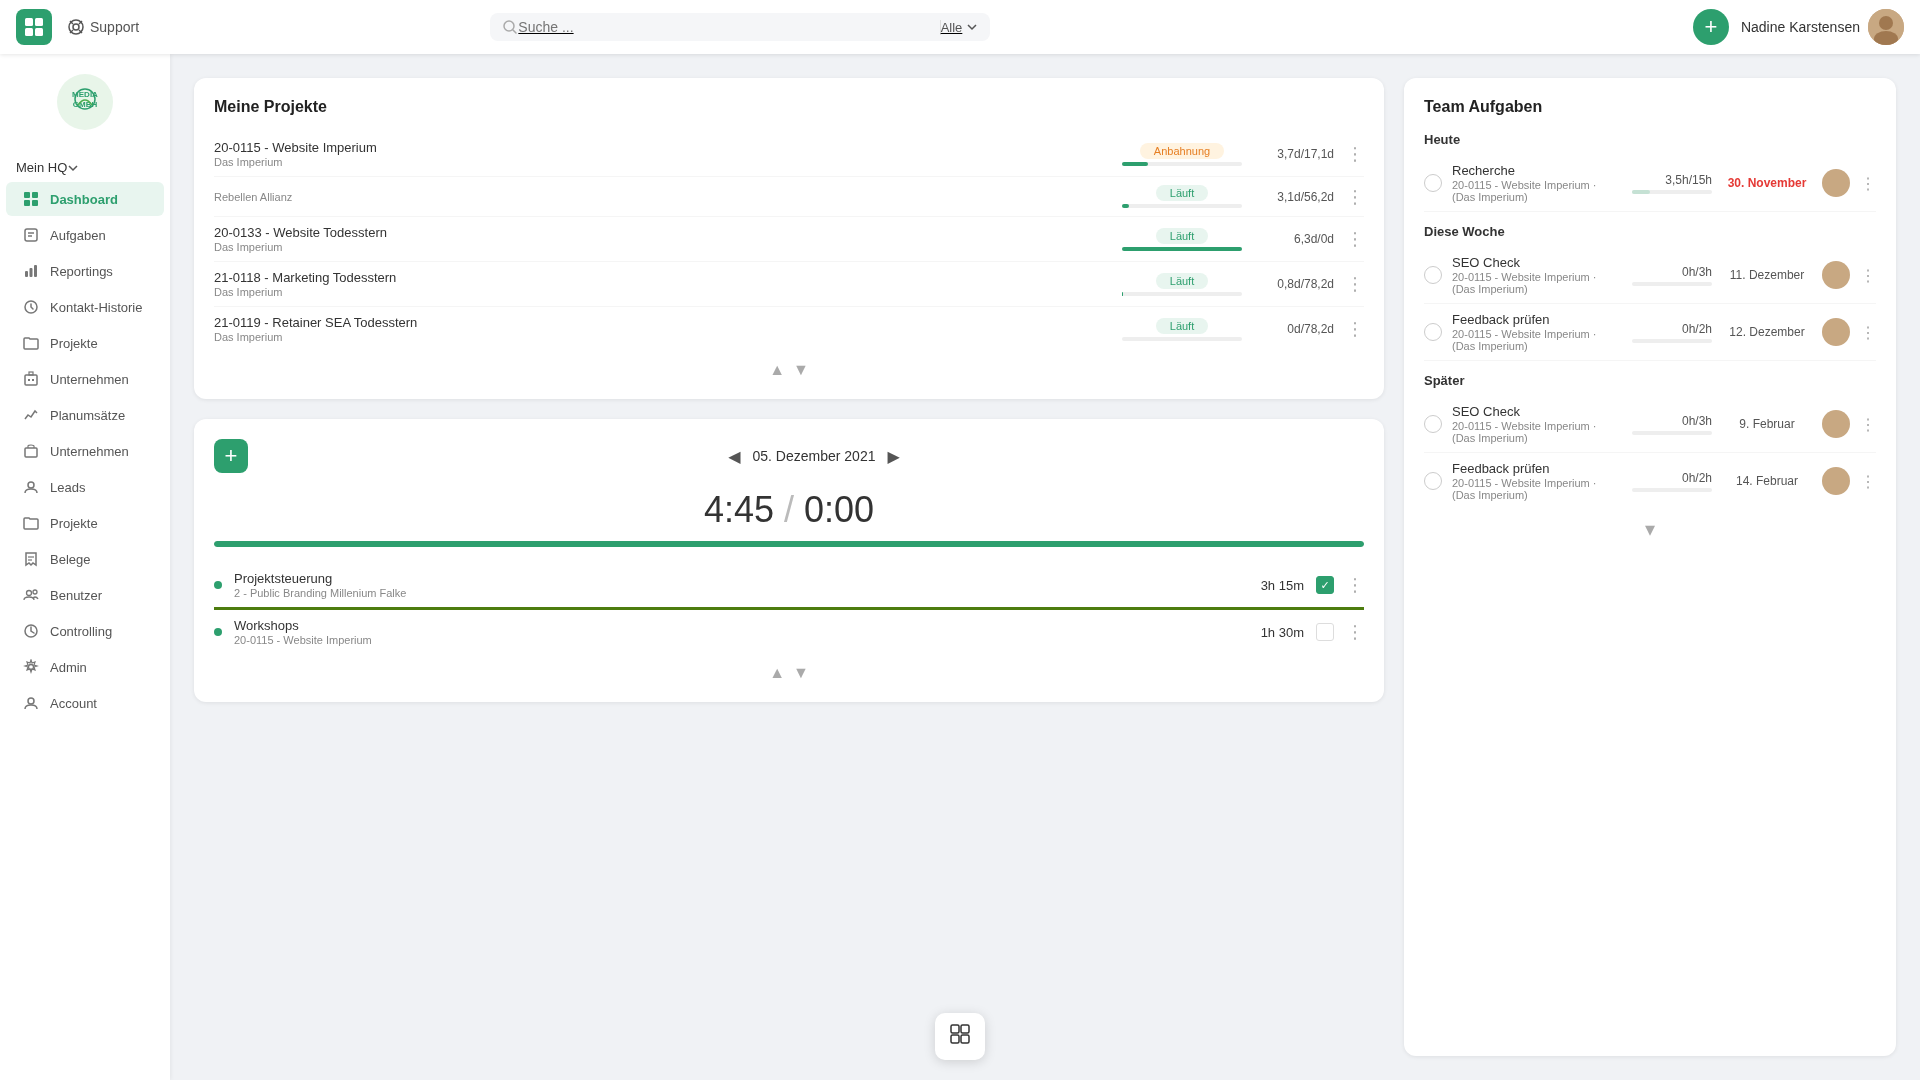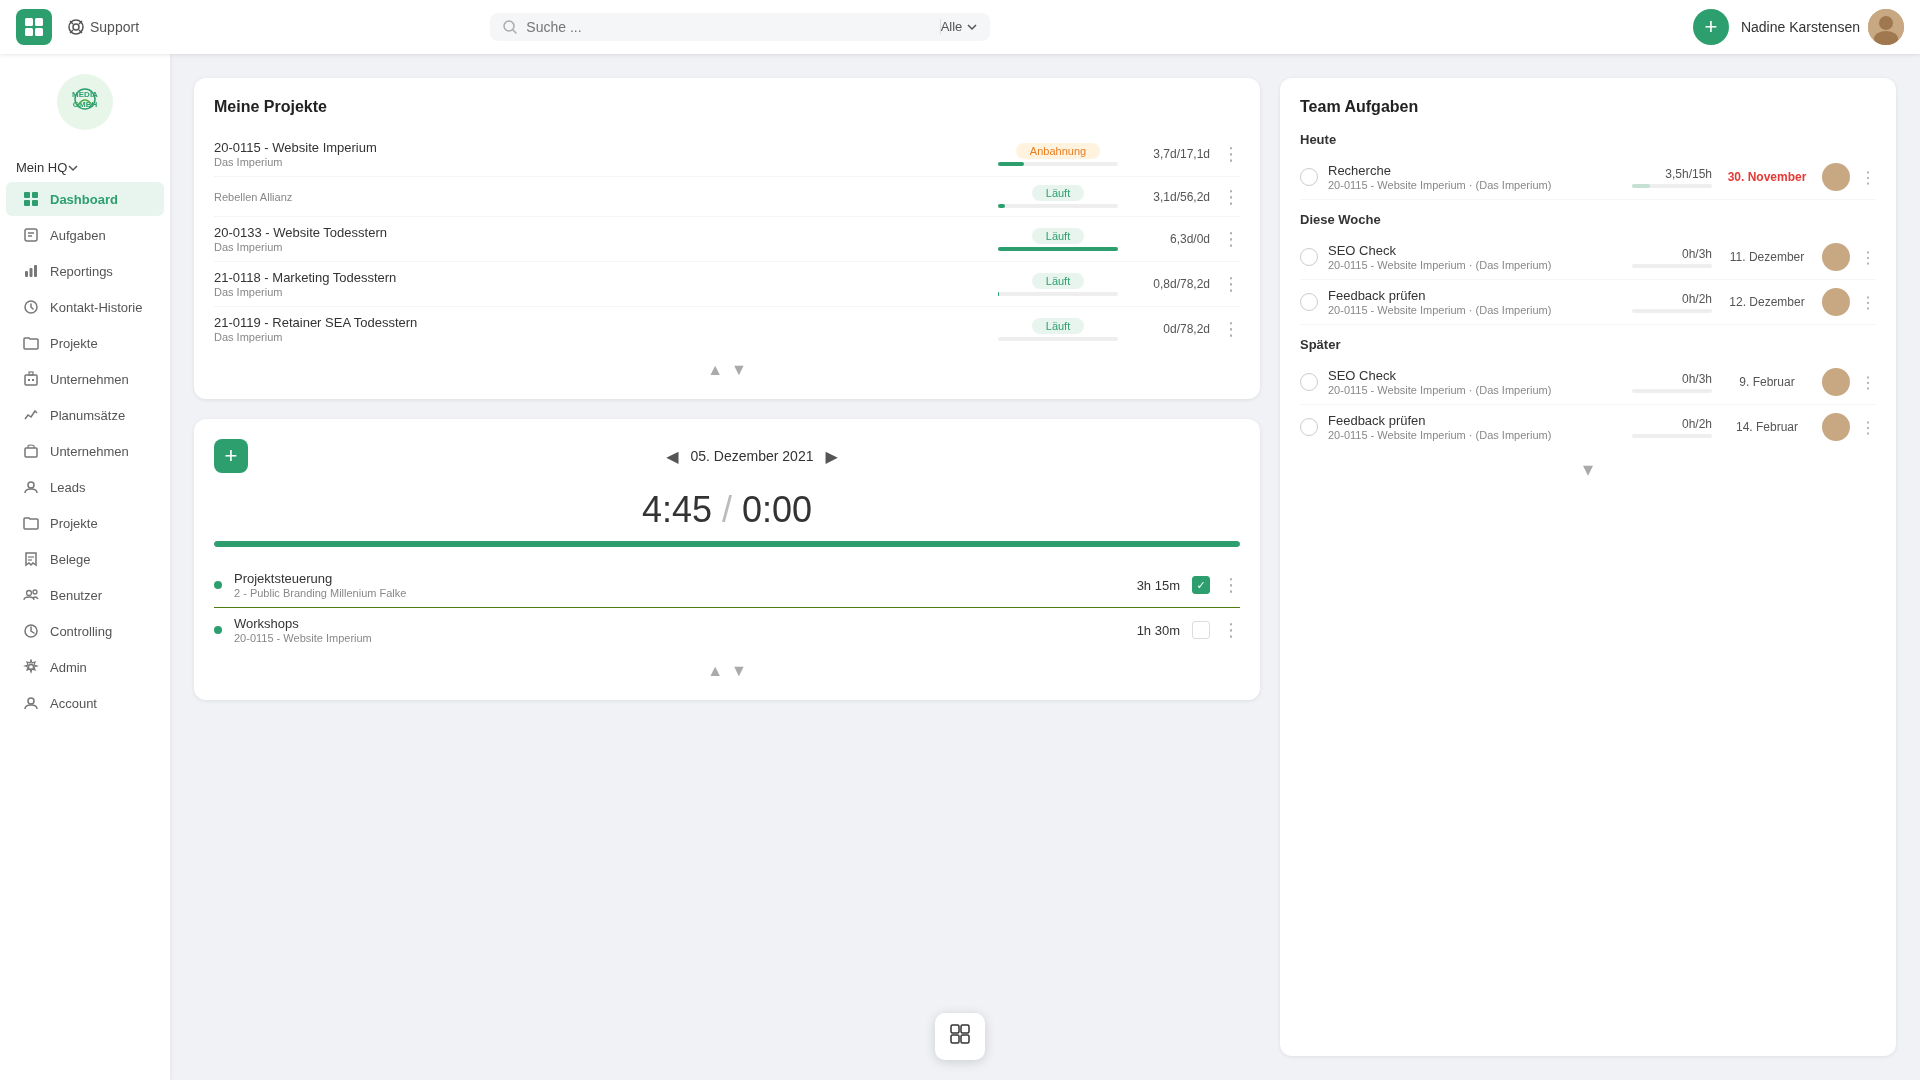--- a/index.html
+++ b/index.html
@@ -11,22 +11,22 @@
       background: #fff; display: flex; align-items: center; padding: 0 16px;
       box-shadow: 0 1px 4px rgba(0,0,0,0.1); z-index: 100;
     }
     .top-nav-logo {
       width: 36px; height: 36px; background: #2d9f6e; border-radius: 8px;
       display: flex; align-items: center; justify-content: center; color: #fff; font-weight: bold; font-size: 14px;
     }
     .top-nav-support { display: flex; align-items: center; gap: 6px; margin-left: 16px; color: #555; font-size: 14px; }
     .top-nav-search {
       flex: 1; max-width: 500px; margin: 0 auto;
-      display: flex; align-items: flex-start; background: #f5f6f8; border-radius: 8px;
-      padding: 6px 12px; gap: 8px;
+      display: flex; align-items: center; background: #f5f6f8; border-radius: 8px;
+      padding: 6px 12px; gap: 0; text-decoration: underline;
     }
     .top-nav-search input {
       border: none; background: transparent; outline: none; flex: 1; font-size: 14px; color: #333;
     }
     .search-filter {
       display: flex; align-items: center; gap: 4px; color: #555; font-size: 13px;
       border-left: 1px solid #ddd; padding-left: 0;
     }
     .top-nav-right { display: flex; align-items: center; gap: 12px; margin-left: auto; }
     .add-btn {
@@ -64,21 +64,21 @@
     }
     .sidebar-item.active { background: #e8f5ef; color: #2d9f6e; font-weight: 600; }
     .sidebar-item .icon { width: 18px; height: 18px; display: flex; align-items: center; justify-content: center; }
 
     
     .main {
       margin-top: 54px; margin-left: 170px; padding: 24px;
       display: flex; gap: 20px; height: calc(1080px - 54px);
     }
     .left-col { flex: 1; display: flex; flex-direction: column; gap: 20px; }
-    .right-col { width: 616px; }
+    .right-col { width: 492px; }
 
     
     .card {
       background: #fff; border-radius: 12px; box-shadow: 0 1px 4px rgba(0,0,0,0.08);
       padding: 20px;
     }
     .card-title { font-size: 16px; font-weight: 600; color: #222; margin-bottom: 16px; }
 
     
     .project-row {
@@ -111,21 +111,21 @@
       display: flex; align-items: center; justify-content: center; color: #fff; font-size: 22px; cursor: pointer; border: none;
     }
     .date-nav { display: flex; align-items: center; gap: 12px; font-size: 14px; color: #333; flex: 1; justify-content: center; }
     .date-nav-btn { background: none; border: none; cursor: pointer; color: #555; font-size: 16px; }
     .time-display { text-align: center; margin-bottom: 10px; }
     .time-main { font-size: 36px; font-weight: 300; color: #333; }
     .time-main .slash { color: #bbb; }
     .time-progress { height: 6px; background: #e0e0e0; border-radius: 3px; margin: 10px 0 16px; overflow: hidden; }
     .time-progress-fill { height: 100%; background: #2d9f6e; border-radius: 3px; width: 100%; }
 
-    .reporting-row { display: flex; align-items: center; padding: 8px 0; border-bottom: 1px solid #4d7c0f; gap: 12px; }
+    .reporting-row { display: flex; align-items: center; padding: 8px 0; border-bottom: 3px solid #4d7c0f; gap: 12px; }
     .reporting-row:last-child { border-bottom: none; }
     .reporting-info { flex: 1; }
     .reporting-name { font-size: 13px; font-weight: 500; color: #333; }
     .reporting-sub { font-size: 11px; color: #888; margin-top: 1px; }
     .reporting-time { font-size: 13px; color: #333; min-width: 60px; text-align: right; }
     .reporting-dot { width: 8px; height: 8px; border-radius: 50%; background: #2d9f6e; }
     .reporting-check {
       width: 18px; height: 18px; border-radius: 3px; border: 1.5px solid #ddd; cursor: pointer;
       display: flex; align-items: center; justify-content: center;
     }

